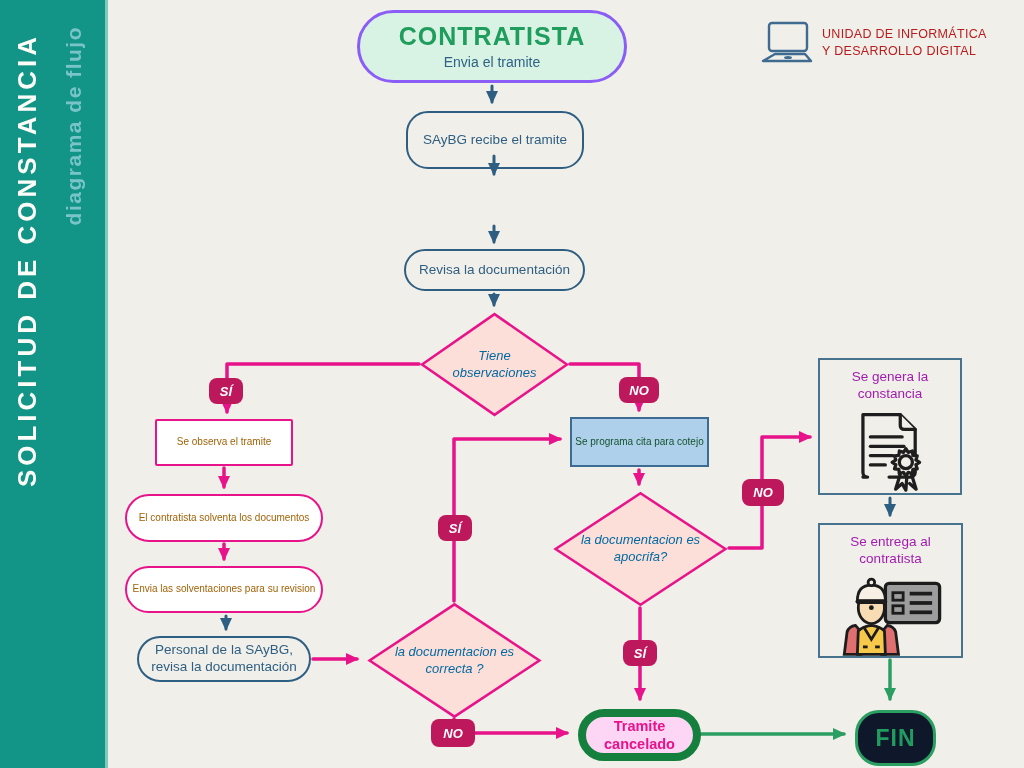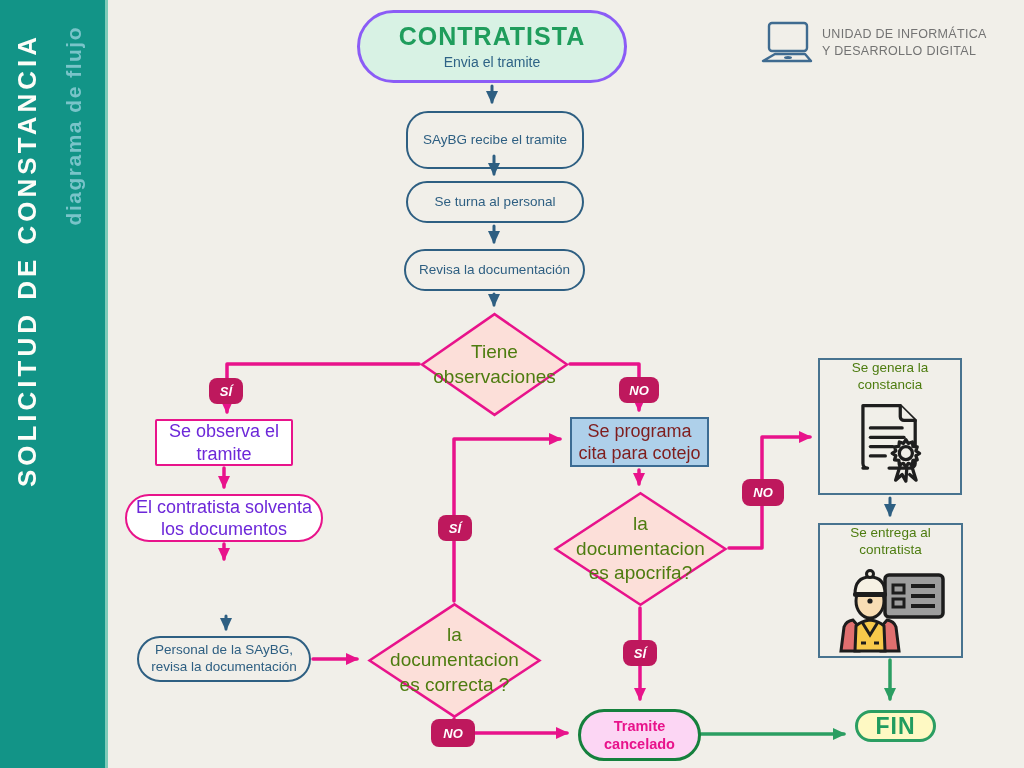--- a/index.html
+++ b/index.html
@@ -10,64 +10,64 @@
   .sidebar{position:absolute;left:0;top:0;width:105px;height:768px;background:#129487;}
   .sidebar-strip{position:absolute;left:105px;top:0;width:3px;height:768px;background:#7ecbb9;}
   .vtext{writing-mode:vertical-rl;transform:rotate(180deg);white-space:nowrap;}
   .sidebar-title{position:absolute;left:12px;top:30px;height:460px;width:52px;
     display:flex;align-items:center;justify-content:flex-start;
     color:#fdfdf8;font-size:26px;font-weight:800;letter-spacing:4px;}
   .sidebar-sub{position:absolute;left:62px;top:26px;height:230px;width:32px;
     color:#79c4c9;font-size:21px;font-weight:600;letter-spacing:1.5px;}
 
   
-  .org{position:absolute;left:822px;top:26px;color:#737373;font-size:12.5px;line-height:1.35;letter-spacing:.3px;}
+  .org{position:absolute;left:822px;top:26px;color:#b91c1c;font-size:12.5px;line-height:1.35;letter-spacing:.3px;}
   .laptop{position:absolute;left:760px;top:20px;}
 
   
   .node{position:absolute;display:flex;align-items:center;justify-content:center;
     text-align:center;line-height:1.25;box-sizing:border-box;}
   .pill{border-radius:22px;}
   .blue{border:2px solid #2e5f82;color:#2e5f82;font-size:13.5px;}
-  .pinkline{border:2.5px solid #e8138b;color:#6d28d9;background:#ffffff;font-size:18px;}
+  .pinkline{border:2.5px solid #e8138b;color:#a16207;background:#ffffff;font-size:10px;}
 
   .start{left:357px;top:10px;width:270px;height:73px;border-radius:37px;
     background:#d8f2e4;border:3px solid #8b5cf6;flex-direction:column;}
   .start-title{color:#1f9d5c;font-size:25px;font-weight:800;letter-spacing:1px;}
   .start-sub{color:#2e6386;font-size:14px;margin-top:2px;}
 
   .receive{left:406px;top:111px;width:178px;height:58px;}
   .assign{left:406px;top:181px;width:178px;height:42px;}
   .review{left:404px;top:249px;width:181px;height:42px;}
 
   .diamond{position:absolute;}
   .diamond svg{position:absolute;inset:0;width:100%;height:100%;}
   .diamond-text{position:absolute;inset:0;display:flex;align-items:center;justify-content:center;
-    text-align:center;color:#4d7c0f;font-size:19px;line-height:1.3;padding:0 26px;}
+    text-align:center;color:#0369a1;font-size:13px;line-height:1.3;padding:0 26px;font-style:italic;}
   .d1{left:419px;top:312px;width:151px;height:105px;}
   .d2{left:366px;top:602px;width:177px;height:117px;}
   .d3{left:552px;top:491px;width:177px;height:116px;}
 
   .observe{left:155px;top:419px;width:138px;height:47px;border-radius:2px;border-width:2px;}
   .solve{left:125px;top:494px;width:198px;height:48px;border-radius:24px;}
   .send{left:125px;top:566px;width:198px;height:47px;border-radius:24px;}
   .staff{left:137px;top:636px;width:174px;height:46px;border-radius:23px;}
 
   .schedule{left:570px;top:417px;width:139px;height:50px;background:#aed0ea;
-    border:2px solid #3c6c93;color:#7f1d1d;font-size:18px;}
-
-  .bigbox{border:2px solid #48738f;color:#4d7c0f;font-size:13.5px;
-    flex-direction:column;justify-content:flex-start;background:#f1efe9;}
+    border:2px solid #3c6c93;color:#14532d;font-size:10px;}
+
+  .bigbox{border:2px solid #48738f;color:#a21caf;font-size:13.5px;
+    flex-direction:column;justify-content:space-between;padding-top:9px;background:#f1efe9;}
   .generate{left:818px;top:358px;width:144px;height:137px;}
   .deliver{left:818px;top:523px;width:145px;height:135px;}
 
   .cancel{left:578px;top:709px;width:123px;height:52px;border-radius:26px;
-    border:3px solid #15803d;background:#fcd6f4;color:#e8138b;font-size:14.5px;font-weight:800;}
-  .fin{left:855px;top:710px;width:81px;height:32px;border-radius:24px;
-    border:3px solid #2b9e62;background:#fef9c3;color:#219c5f;font-size:23px;font-weight:800;letter-spacing:1px;}
+    border:8px solid #15803d;background:#fcd6f4;color:#e8138b;font-size:14.5px;font-weight:800;}
+  .fin{left:855px;top:710px;width:81px;height:56px;border-radius:24px;
+    border:3px solid #2b9e62;background:#0f172a;color:#219c5f;font-size:23px;font-weight:800;letter-spacing:1px;}
 
   .badge{position:absolute;background:#be185d;color:#ffffff;font-weight:800;font-size:13px;
     display:flex;align-items:center;justify-content:center;border-radius:8px;z-index:3;font-style:italic;}
   .yes1{left:209px;top:378px;width:34px;height:26px;}
   .no1{left:619px;top:377px;width:40px;height:26px;}
   .yes2{left:438px;top:515px;width:34px;height:26px;}
   .no2{left:742px;top:479px;width:42px;height:27px;}
   .yes3{left:623px;top:640px;width:34px;height:26px;}
   .no3{left:431px;top:719px;width:44px;height:28px;}
 
@@ -135,32 +135,32 @@
       <path d="M454,719 V733 H567" marker-end="url(#ap)"></path>
     </g>
   </svg>
 
   <div class="node start">
     <div class="start-title">CONTRATISTA</div>
     <div class="start-sub">Envia el tramite</div>
   </div>
 
   <div class="node pill blue receive">SAyBG recibe el tramite</div>
-  <div class="node pill blue assign">Se turna al personal</div>
   <div class="node pill blue review">Revisa la documentación</div>
 
   <div class="diamond d1">
     <svg viewBox="0 0 100 100" preserveAspectRatio="none">
       <polygon points="50,2 98,50 50,98 2,50" fill="#fcdfd9" stroke="#e8138b" stroke-width="2.5" vector-effect="non-scaling-stroke"></polygon>
     </svg>
     <div class="diamond-text">Tiene observaciones</div>
   </div>
 
   <div class="node pinkline observe">Se observa el tramite</div>
   <div class="node pinkline pill solve">El contratista solventa los documentos</div>
+  <div class="node pinkline pill send">Envia las solventaciones para su revision</div>
   <div class="node blue staff pill">Personal de la SAyBG, revisa la documentación</div>
 
   <div class="diamond d2">
     <svg viewBox="0 0 100 100" preserveAspectRatio="none">
       <polygon points="50,2 98,50 50,98 2,50" fill="#fcdfd9" stroke="#e8138b" stroke-width="2.5" vector-effect="non-scaling-stroke"></polygon>
     </svg>
     <div class="diamond-text">la documentacion es correcta ?</div>
   </div>
 
   <div class="node schedule">Se programa cita para cotejo</div>

